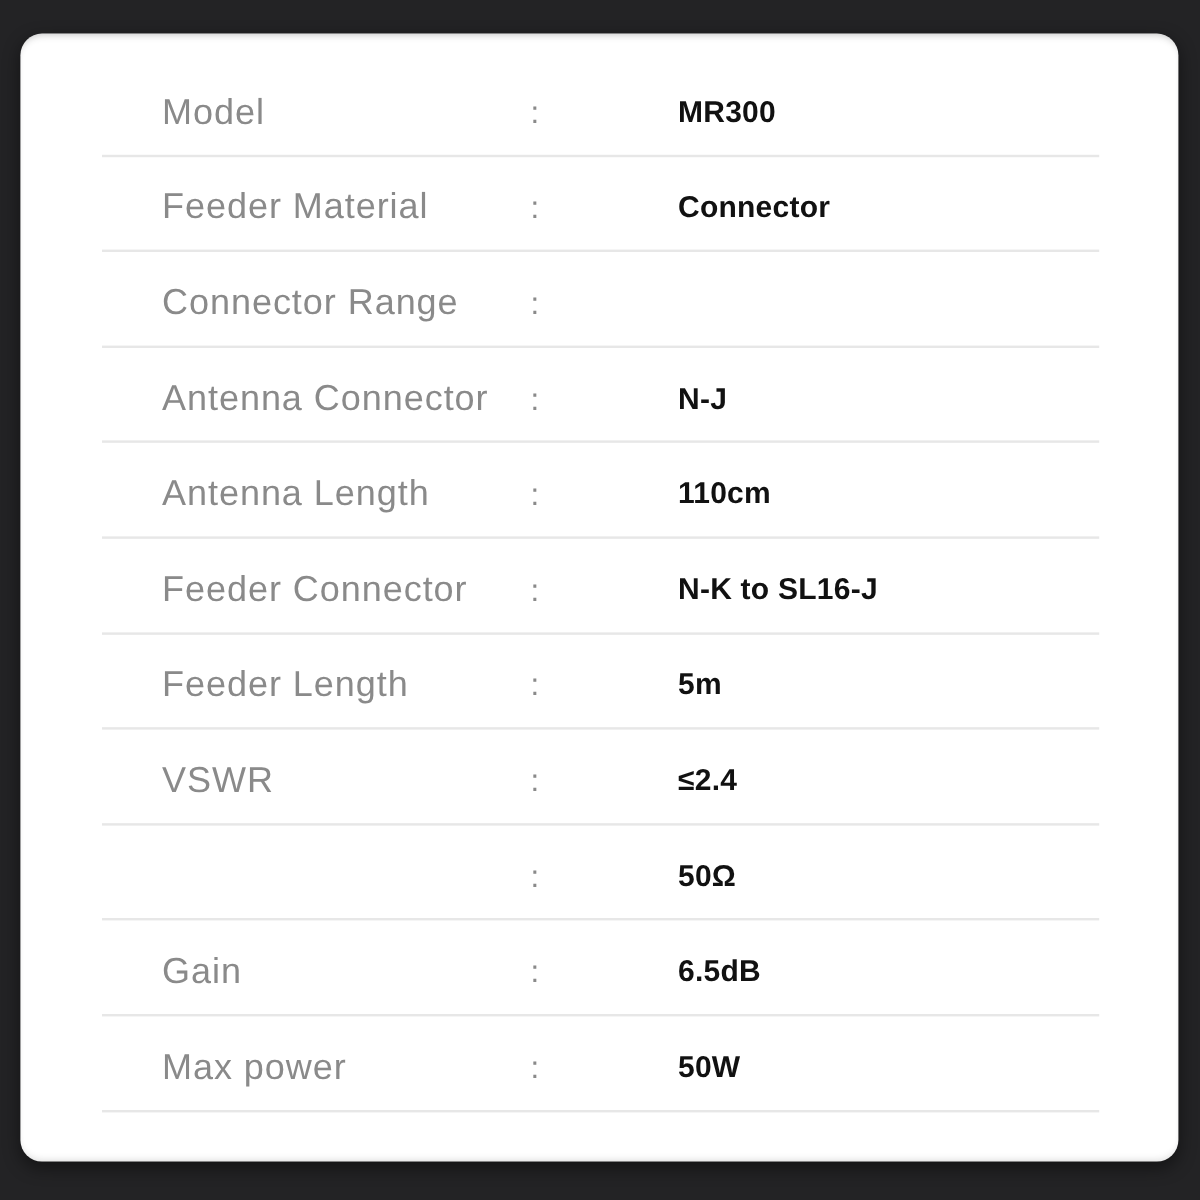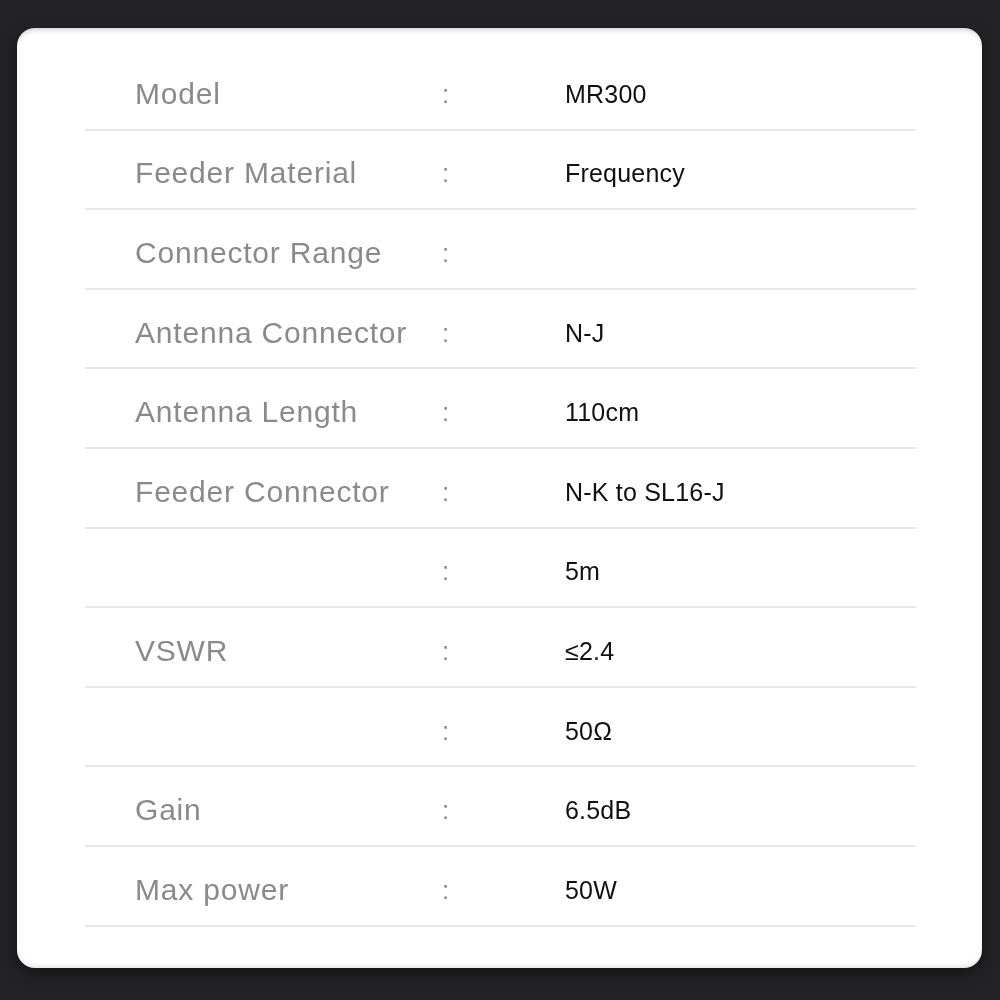--- a/index.html
+++ b/index.html
@@ -55,42 +55,42 @@
     text-align: center;
   }
   .colon {
     left: 357px;
     font-size: 26px;
     color: var(--label_text);
   }
   .value {
     left: 480px;
     font-size: 25px;
-    font-weight: normal;
+    font-weight: bold;
     color: var(--value_text);
     letter-spacing: 0.2px;
   }
 </style>
 </head>
 <body>
 
 <div class="frame">
   <div class="card">
     <div class="spec-table">
 
       <div class="row">
         <span class="label">Model</span>
         <span class="colon">:</span>
         <span class="value">MR300</span>
       </div>
 
       <div class="row">
         <span class="label">Feeder Material</span>
         <span class="colon">:</span>
-        <span class="value">Frequency</span>
+        <span class="value">Connector</span>
       </div>
 
       <div class="row">
         <span class="label">Connector Range</span>
         <span class="colon">:</span>
       </div>
 
       <div class="row">
         <span class="label">Antenna Connector</span>
         <span class="colon">:</span>
@@ -103,20 +103,21 @@
         <span class="value">110cm</span>
       </div>
 
       <div class="row">
         <span class="label">Feeder Connector</span>
         <span class="colon">:</span>
         <span class="value">N-K to SL16-J</span>
       </div>
 
       <div class="row">
+        <span class="label">Feeder Length</span>
         <span class="colon">:</span>
         <span class="value">5m</span>
       </div>
 
       <div class="row">
         <span class="label">VSWR</span>
         <span class="colon">:</span>
         <span class="value">≤2.4</span>
       </div>
 

